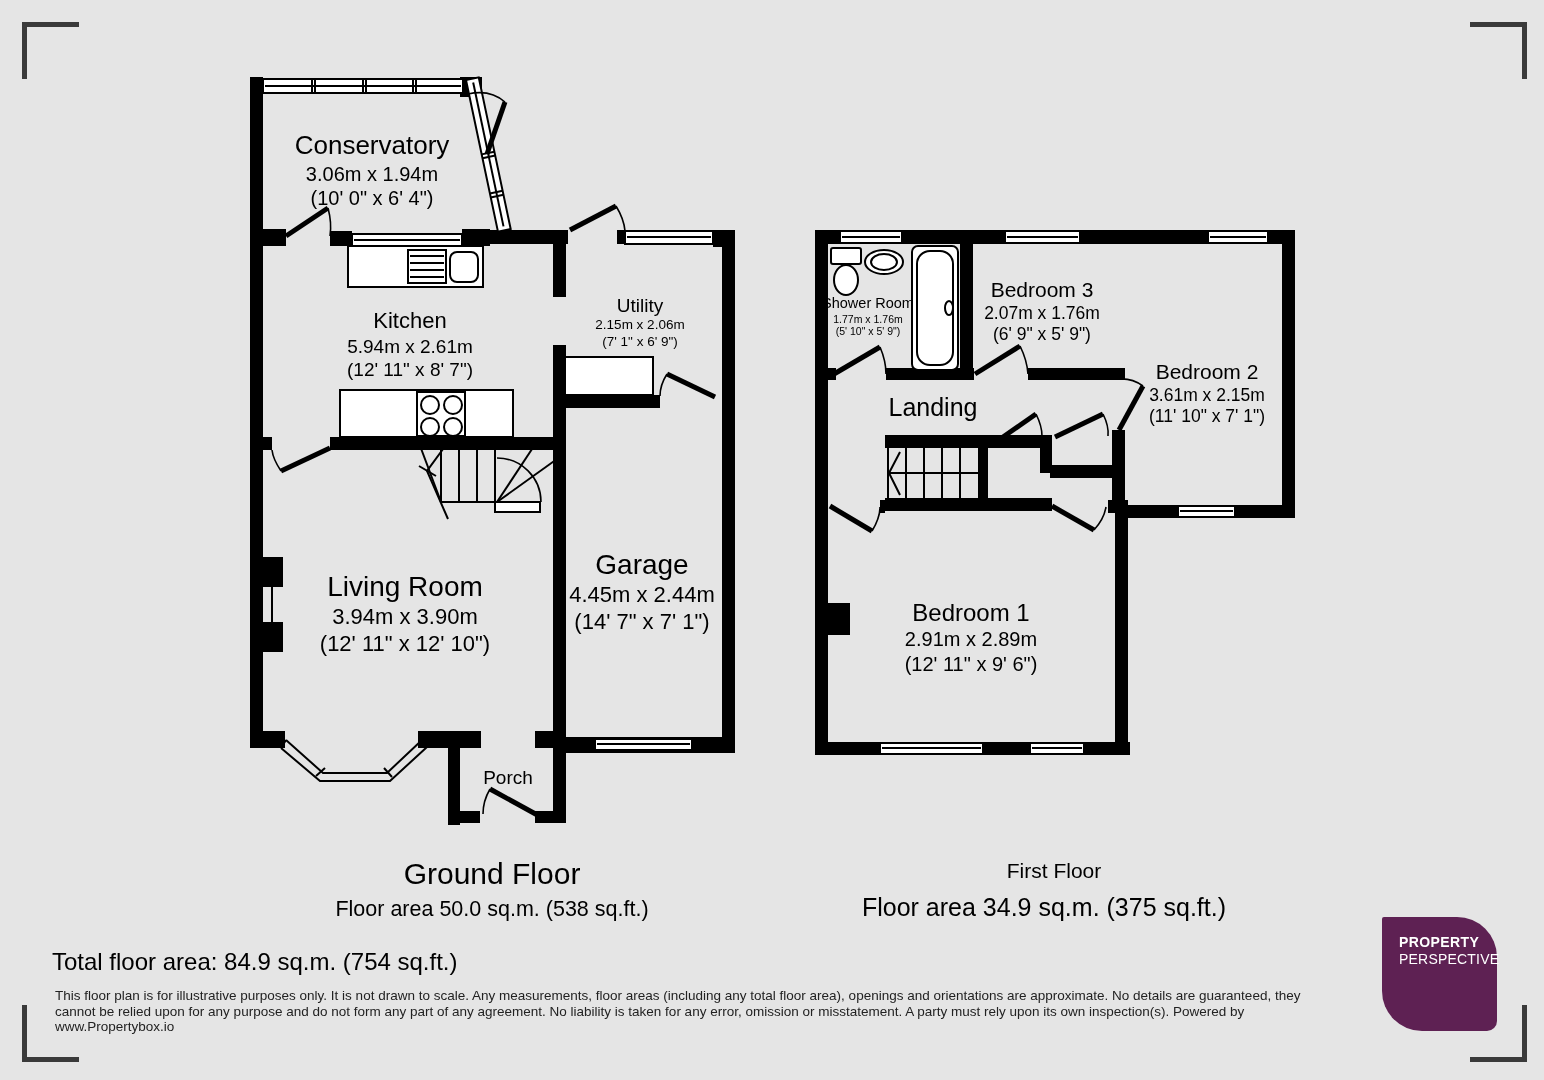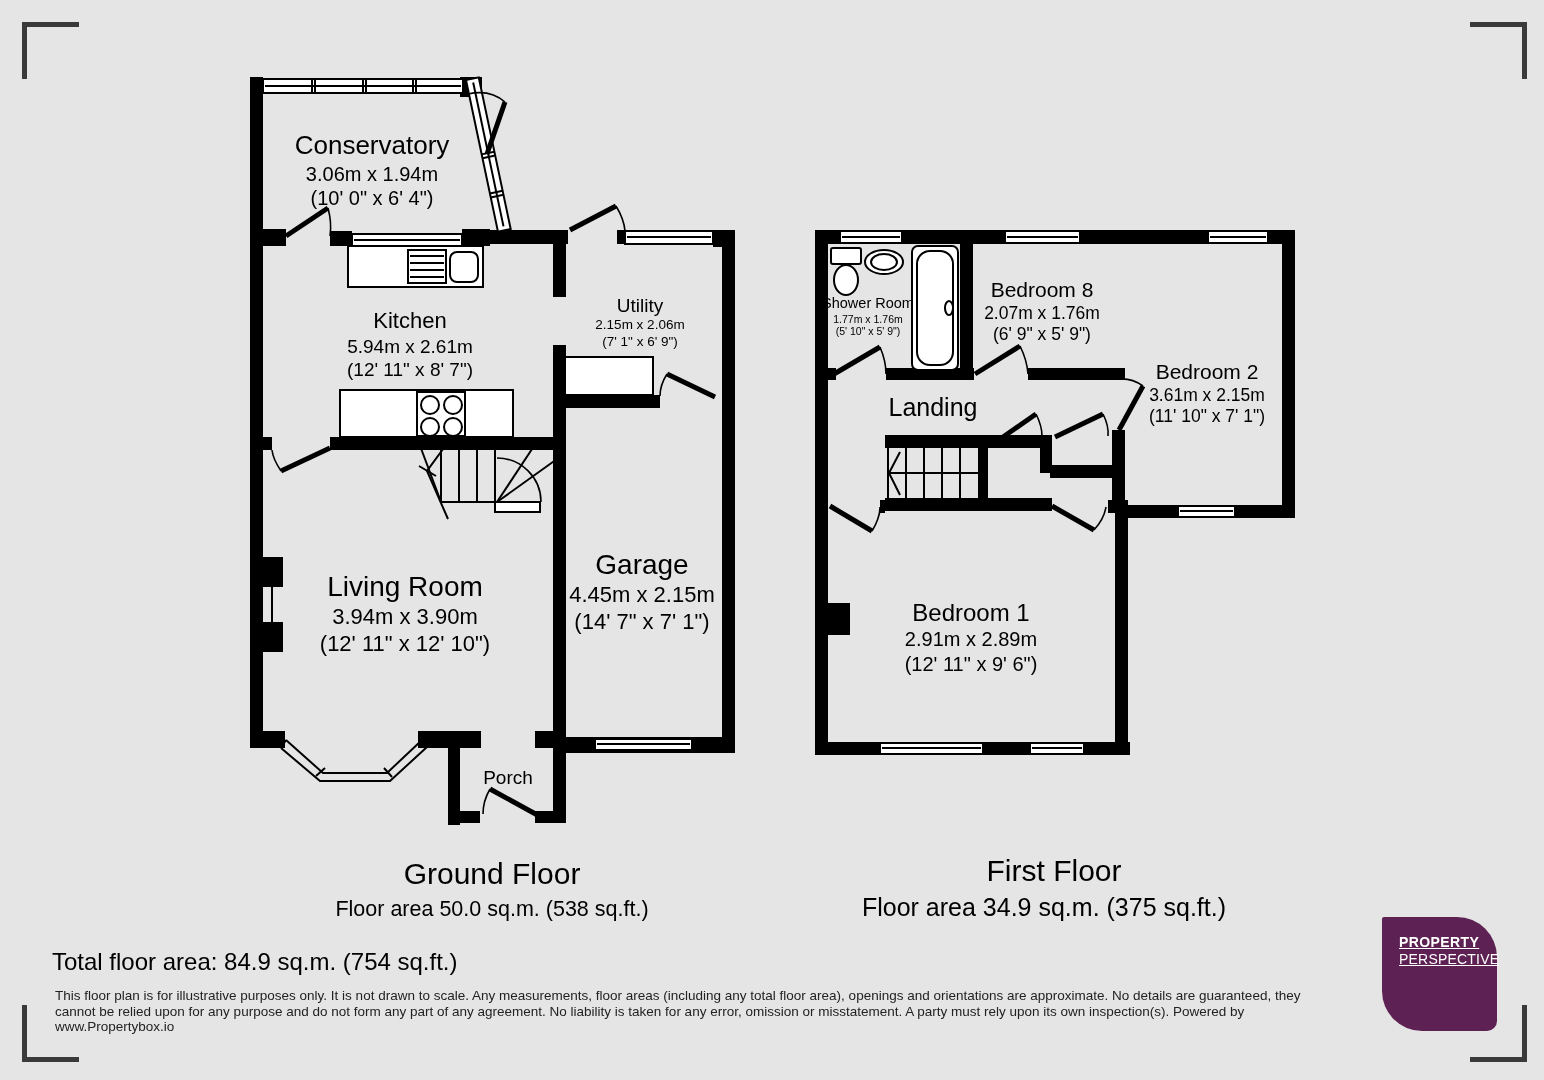--- a/index.html
+++ b/index.html
@@ -257,57 +257,57 @@
     <div style="font-size:13.5px">2.15m x 2.06m</div>
     <div style="font-size:13.5px">(7' 1" x 6' 9")</div>
   </div>
   <div class="room-label" style="left:405px;top:614px">
     <div style="font-size:28px">Living Room</div>
     <div style="font-size:22px">3.94m x 3.90m</div>
     <div style="font-size:22px">(12' 11" x 12' 10")</div>
   </div>
   <div class="room-label" style="left:642px;top:592px">
     <div style="font-size:28px">Garage</div>
-    <div style="font-size:22px">4.45m x 2.15m</div>
+    <div style="font-size:22px">4.45m x 2.44m</div>
     <div style="font-size:22px">(14' 7" x 7' 1")</div>
   </div>
   <div class="room-label" style="left:508px;top:778px">
     <div style="font-size:19px">Porch</div>
   </div>
 
   <div class="room-label" style="left:868px;top:317px">
     <div style="font-size:14.5px">Shower Room</div>
     <div style="font-size:10.5px">1.77m x 1.76m</div>
     <div style="font-size:10.5px">(5' 10" x 5' 9")</div>
   </div>
   <div class="room-label" style="left:1042px;top:311px">
-    <div style="font-size:21px">Bedroom 8</div>
+    <div style="font-size:21px">Bedroom 3</div>
     <div style="font-size:17.5px">2.07m x 1.76m</div>
     <div style="font-size:17.5px">(6' 9" x 5' 9")</div>
   </div>
   <div class="room-label" style="left:1207px;top:393px">
     <div style="font-size:21px">Bedroom 2</div>
     <div style="font-size:17.5px">3.61m x 2.15m</div>
     <div style="font-size:17.5px">(11' 10" x 7' 1")</div>
   </div>
   <div class="room-label" style="left:933px;top:407px">
     <div style="font-size:25px">Landing</div>
   </div>
   <div class="room-label" style="left:971px;top:637px">
     <div style="font-size:24px">Bedroom 1</div>
     <div style="font-size:20px">2.91m x 2.89m</div>
     <div style="font-size:20px">(12' 11" x 9' 6")</div>
   </div>
 
   <div class="center-label" style="left:492px;top:874px;font-size:30px">Ground Floor</div>
   <div class="center-label" style="left:492px;top:909px;font-size:21.5px">Floor area 50.0 sq.m. (538 sq.ft.)</div>
-  <div class="center-label" style="left:1054px;top:871px;font-size:30px">First Floor</div>
+  <div class="center-label" style="left:1054px;top:871px;font-size:21px">First Floor</div>
   <div class="center-label" style="left:1044px;top:907px;font-size:25px">Floor area 34.9 sq.m. (375 sq.ft.)</div>
 
   <div class="left-label" style="left:52px;top:948px;font-size:24px">Total floor area: 84.9 sq.m. (754 sq.ft.)</div>
   <div id="disclaimer">This floor plan is for illustrative purposes only. It is not drawn to scale. Any measurements, floor areas (including any total floor area), openings and orientations are approximate. No details are guaranteed, they cannot be relied upon for any purpose and do not form any part of any agreement. No liability is taken for any error, omission or misstatement. A party must rely upon its own inspection(s). Powered by www.Propertybox.io</div>
 
-  <div id="logo" style="background: rgb(94, 33, 83); color: rgb(255, 255, 255); text-decoration: underline;">
+  <div id="logo" style="background: rgb(94, 33, 83); color: rgb(255, 255, 255);">
     <div class="l1">PROPERTY</div>
     <div class="l2">PERSPECTIVE</div>
   </div>
 
 </div>
 
 </body></html>

